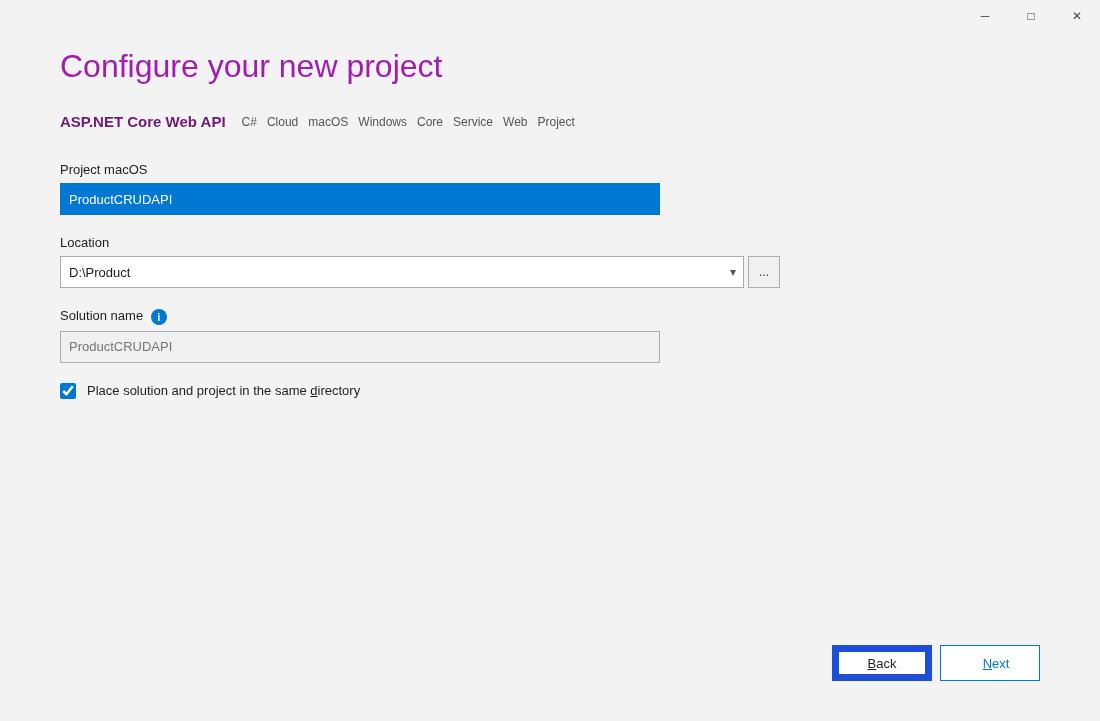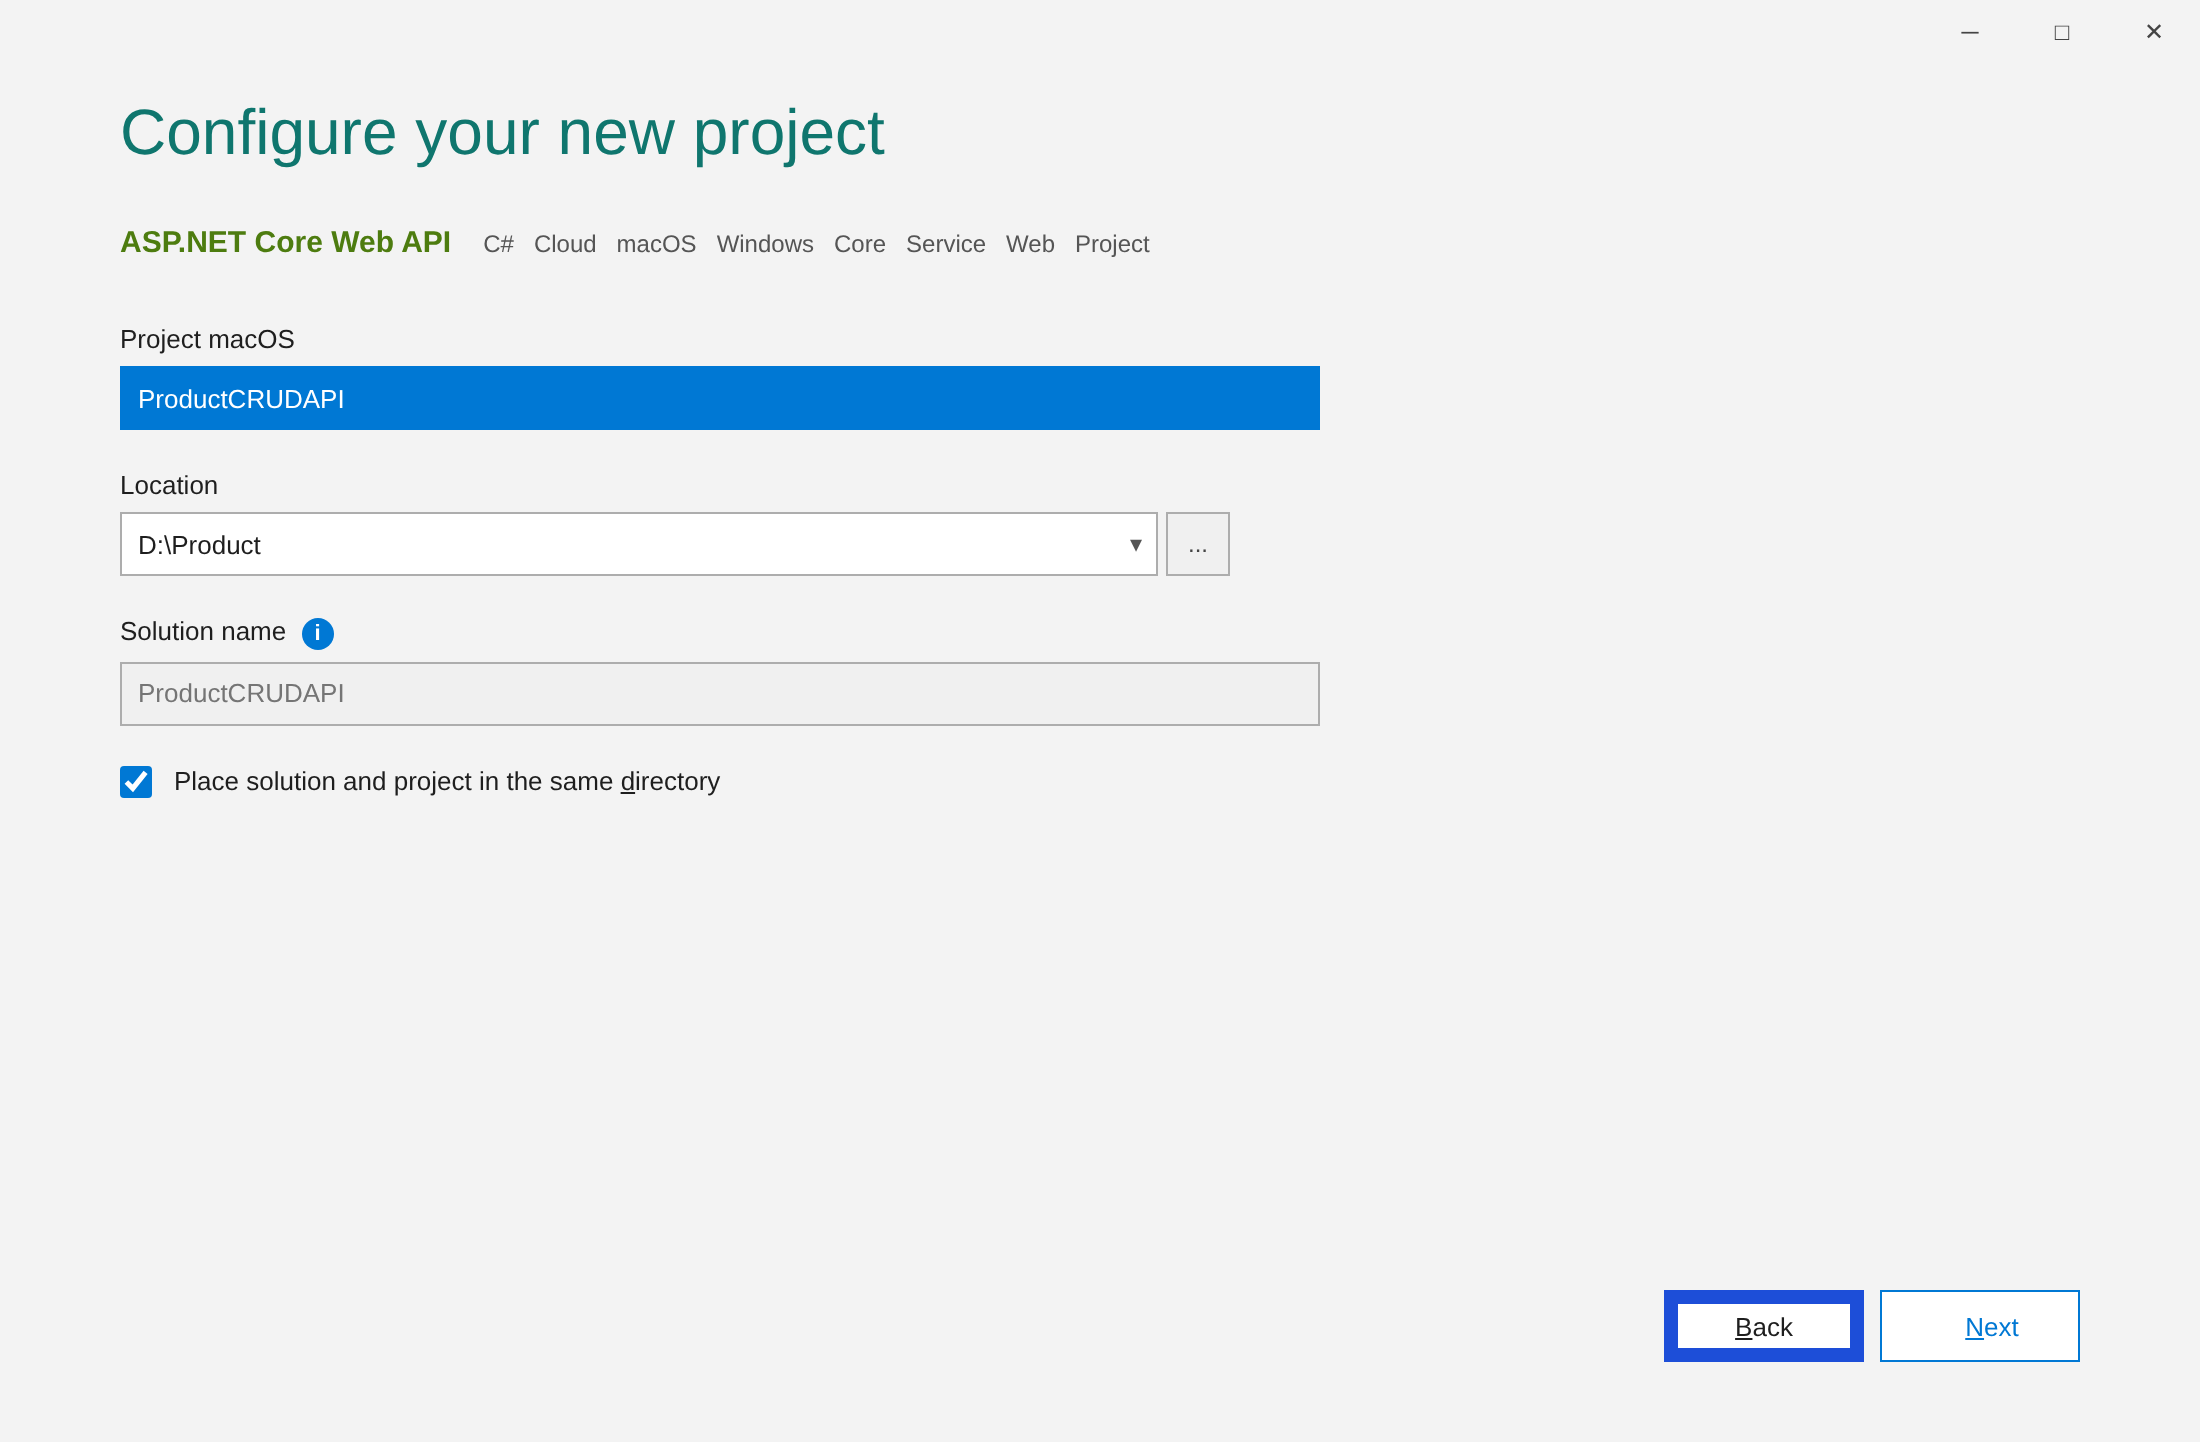--- a/index.html
+++ b/index.html
@@ -47,36 +47,36 @@
     .main-content {
       padding: 48px 60px 40px 60px;
       height: 100%;
       display: flex;
       flex-direction: column;
     }
 
     .page-title {
       font-size: 32px;
       font-weight: 300;
-      color: #0f766e;
+      color: #a21caf;
       margin-bottom: 28px;
     }
 
     .project-type-row {
       display: flex;
       align-items: center;
       gap: 0;
       margin-bottom: 32px;
       flex-wrap: wrap;
     }
 
     .project-type-name {
       font-size: 15px;
       font-weight: 600;
-      color: #4d7c0f;
+      color: #701a75;
       margin-right: 16px;
     }
 
     .tag {
       font-size: 12px;
       color: #555;
       margin-right: 10px;
       white-space: nowrap;
     }
 
@@ -113,21 +113,21 @@
       margin-bottom: 20px;
     }
 
     .location-row {
       display: flex;
       align-items: center;
       gap: 4px;
     }
 
     .location-select {
-      width: 519px;
+      width: 684px;
       height: 32px;
       border: 1px solid #adadad;
       background: white;
       padding: 4px 8px;
       font-size: 13px;
       font-family: 'Segoe UI', sans-serif;
       color: #1e1e1e;
       appearance: none;
       -webkit-appearance: none;
       cursor: pointer;

